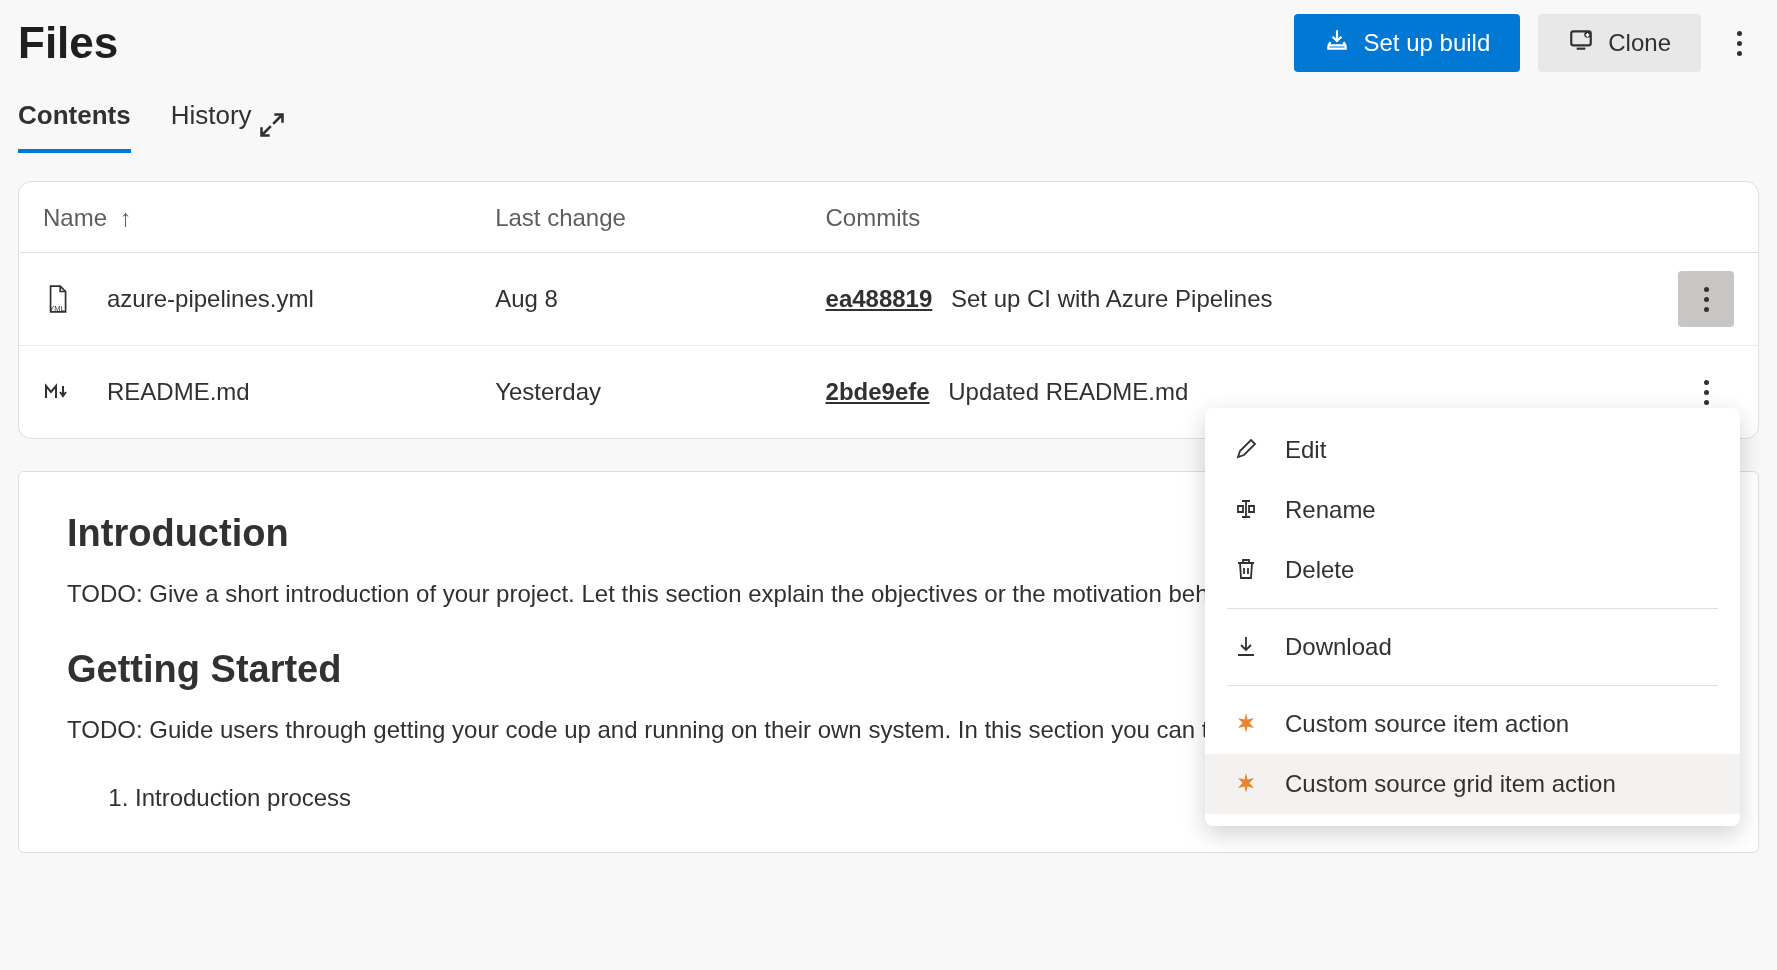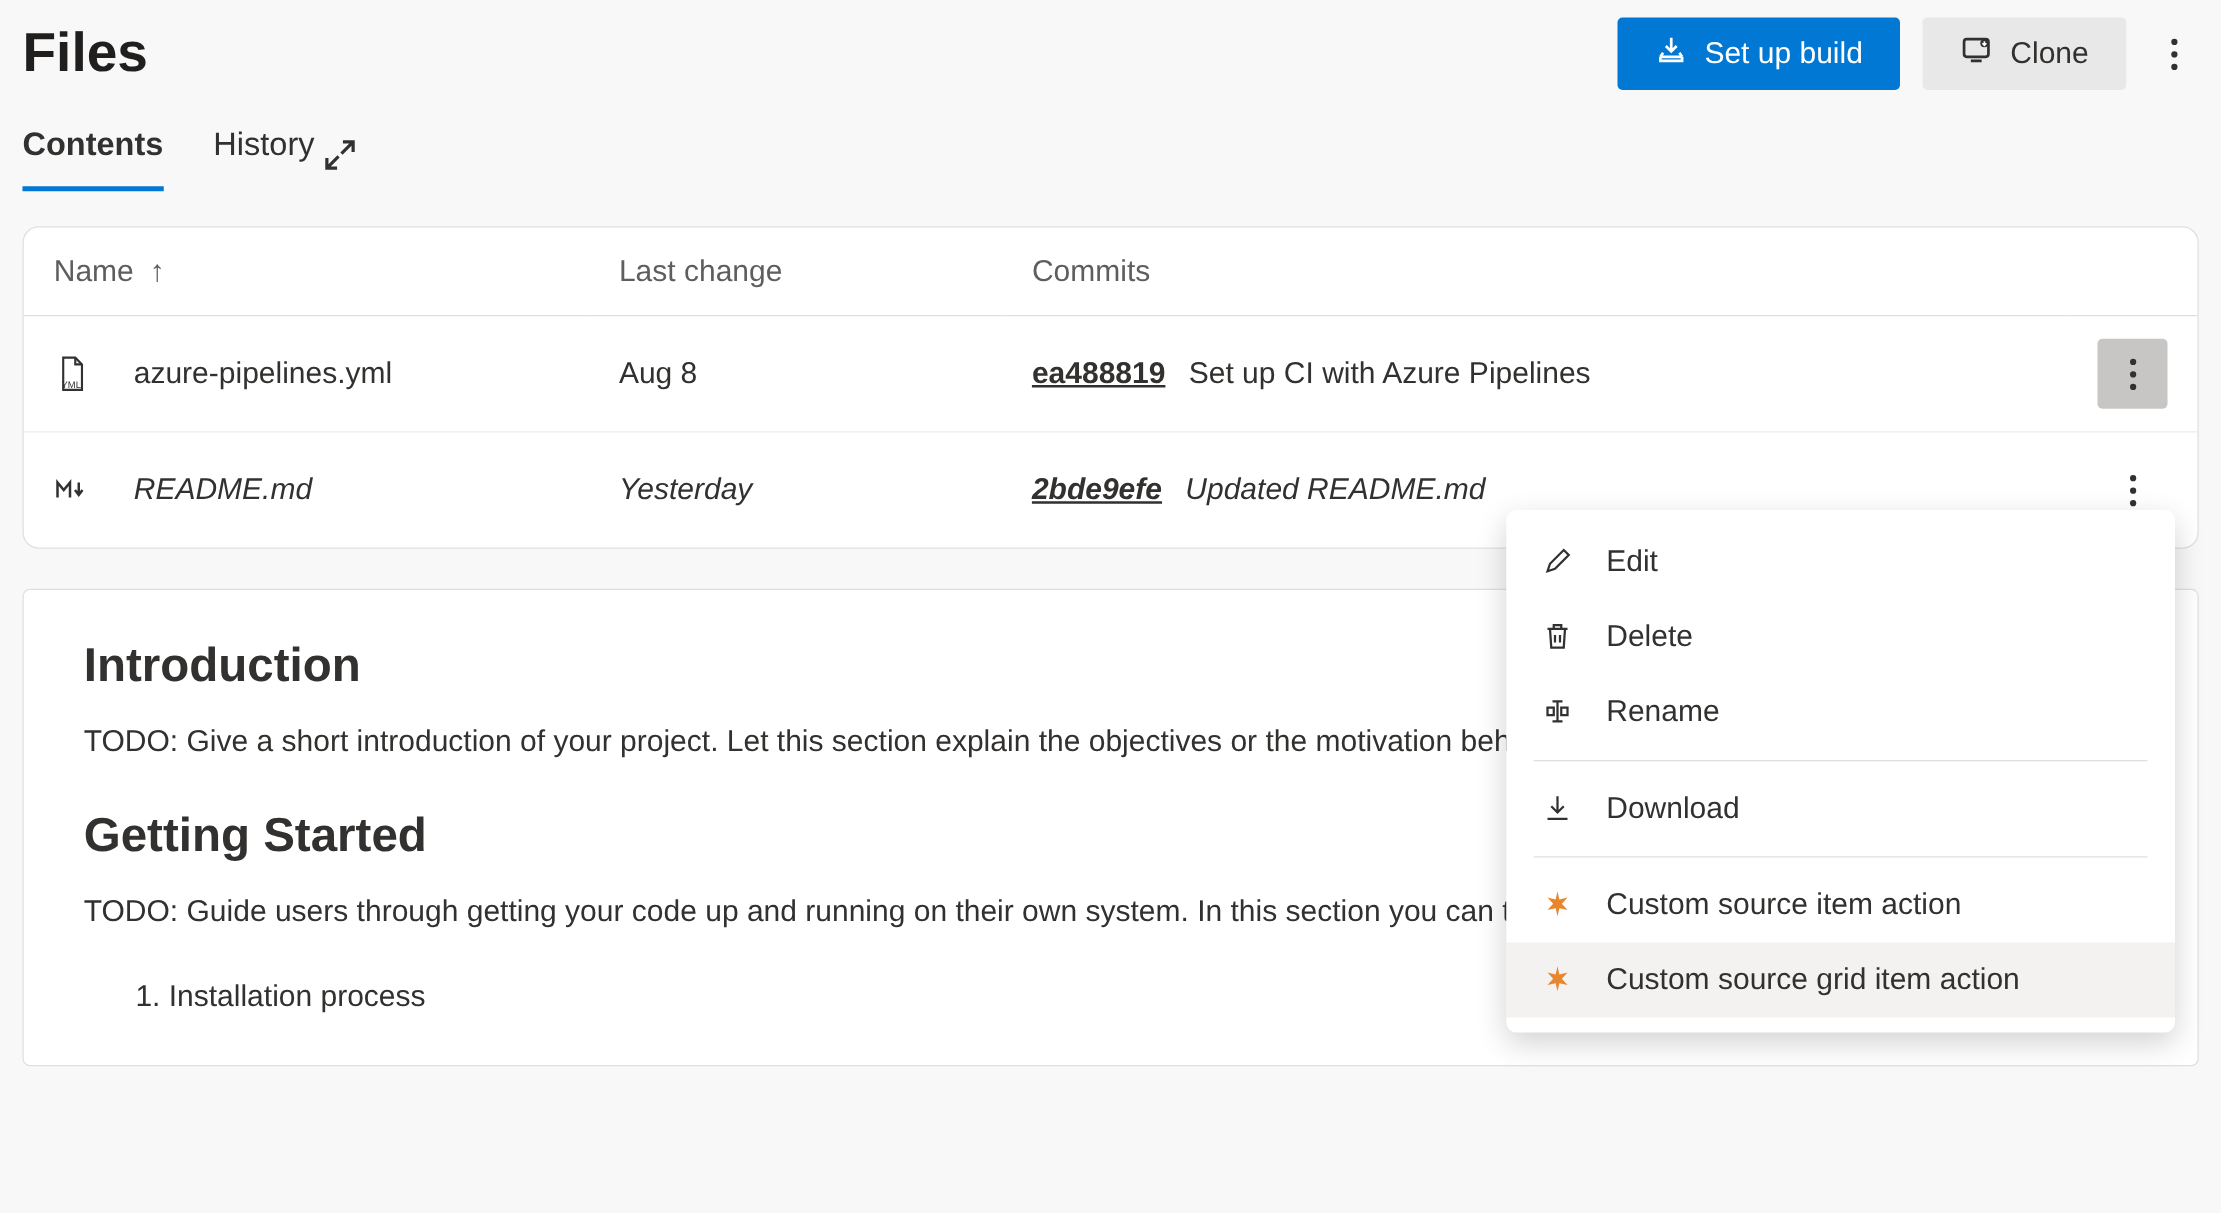--- a/index.html
+++ b/index.html
@@ -107,21 +107,21 @@
   .files-table th.col-change { width: 19%; }
   .files-table th.col-commits { width: auto; }
   .files-table th.col-actions { width: 70px; }
   .sort-arrow { margin-left: 6px; }
   .files-table td {
     padding: 18px 24px;
     font-size: 24px;
     border-bottom: 1px solid #edebe9;
     vertical-align: middle;
   }
-  .files-table tr:last-child td { border-bottom: none; font-style: italic; }
+  .files-table tr:last-child td { border-bottom: none; }
   .file-name-cell {
     display: flex;
     align-items: center;
     gap: 36px;
   }
   .file-icon {
     width: 28px;
     height: 28px;
     display: flex;
     align-items: center;
@@ -333,48 +333,48 @@
     </tbody>
   </table>
 </div>
 
 <div class="readme-card">
   <h2>Introduction</h2>
   <p>TODO: Give a short introduction of your project. Let this section explain the objectives or the motivation behind this project.</p>
   <h2>Getting Started</h2>
   <p>TODO: Guide users through getting your code up and running on their own system. In this section you can talk about:</p>
   <ol>
-    <li>Installation process</li>
+    <li>Introduction process</li>
   </ol>
 </div>
 
 <div class="context-menu">
   <div class="menu-item">
     <span class="menu-icon">
       <svg width="24" height="24" viewBox="0 0 24 24" fill="none" stroke="currentColor" stroke-width="1.8">
           <path d="M4 20l2-6L17 3l4 4L10 18l-6 2z"></path>
         </svg>
     </span>
     <span>Edit</span>
   </div>
   <div class="menu-item">
     <span class="menu-icon">
       <svg width="24" height="24" viewBox="0 0 24 24" fill="none" stroke="currentColor" stroke-width="1.8">
-          <path d="M4 6h16M9 6V3h6v3M6 6l1 15h10l1-15M10 11v6M14 11v6"></path>
-        </svg>
-    </span>
-    <span>Delete</span>
+          <path d="M12 4v16M8 4h8M8 20h8M4 9h5v6H4zM15 9h5v6h-5z"></path>
+        </svg>
+    </span>
+    <span>Rename</span>
   </div>
   <div class="menu-item">
     <span class="menu-icon">
       <svg width="24" height="24" viewBox="0 0 24 24" fill="none" stroke="currentColor" stroke-width="1.8">
-          <path d="M12 4v16M8 4h8M8 20h8M4 9h5v6H4zM15 9h5v6h-5z"></path>
-        </svg>
-    </span>
-    <span>Rename</span>
+          <path d="M4 6h16M9 6V3h6v3M6 6l1 15h10l1-15M10 11v6M14 11v6"></path>
+        </svg>
+    </span>
+    <span>Delete</span>
   </div>
   <div class="menu-divider"></div>
   <div class="menu-item">
     <span class="menu-icon">
       <svg width="24" height="24" viewBox="0 0 24 24" fill="none" stroke="currentColor" stroke-width="1.8">
           <path d="M12 3v13M7 11l5 5 5-5M4 21h16"></path>
         </svg>
     </span>
     <span>Download</span>
   </div>

